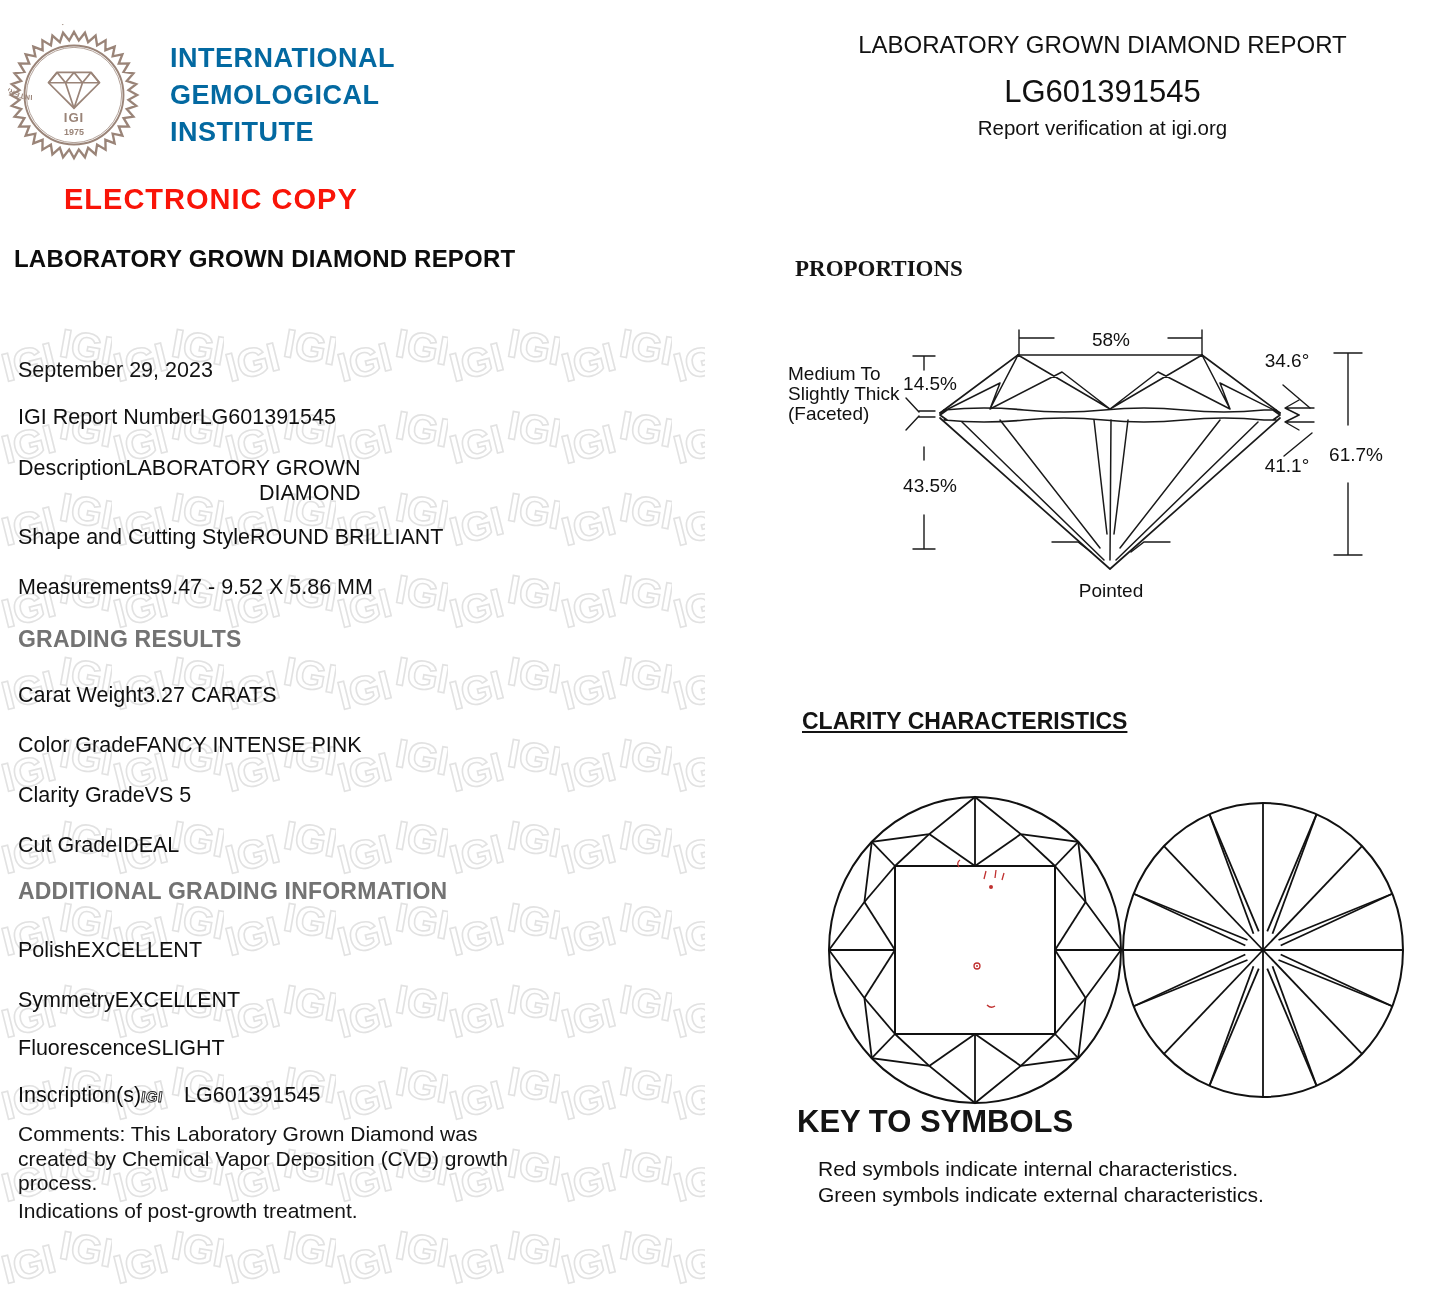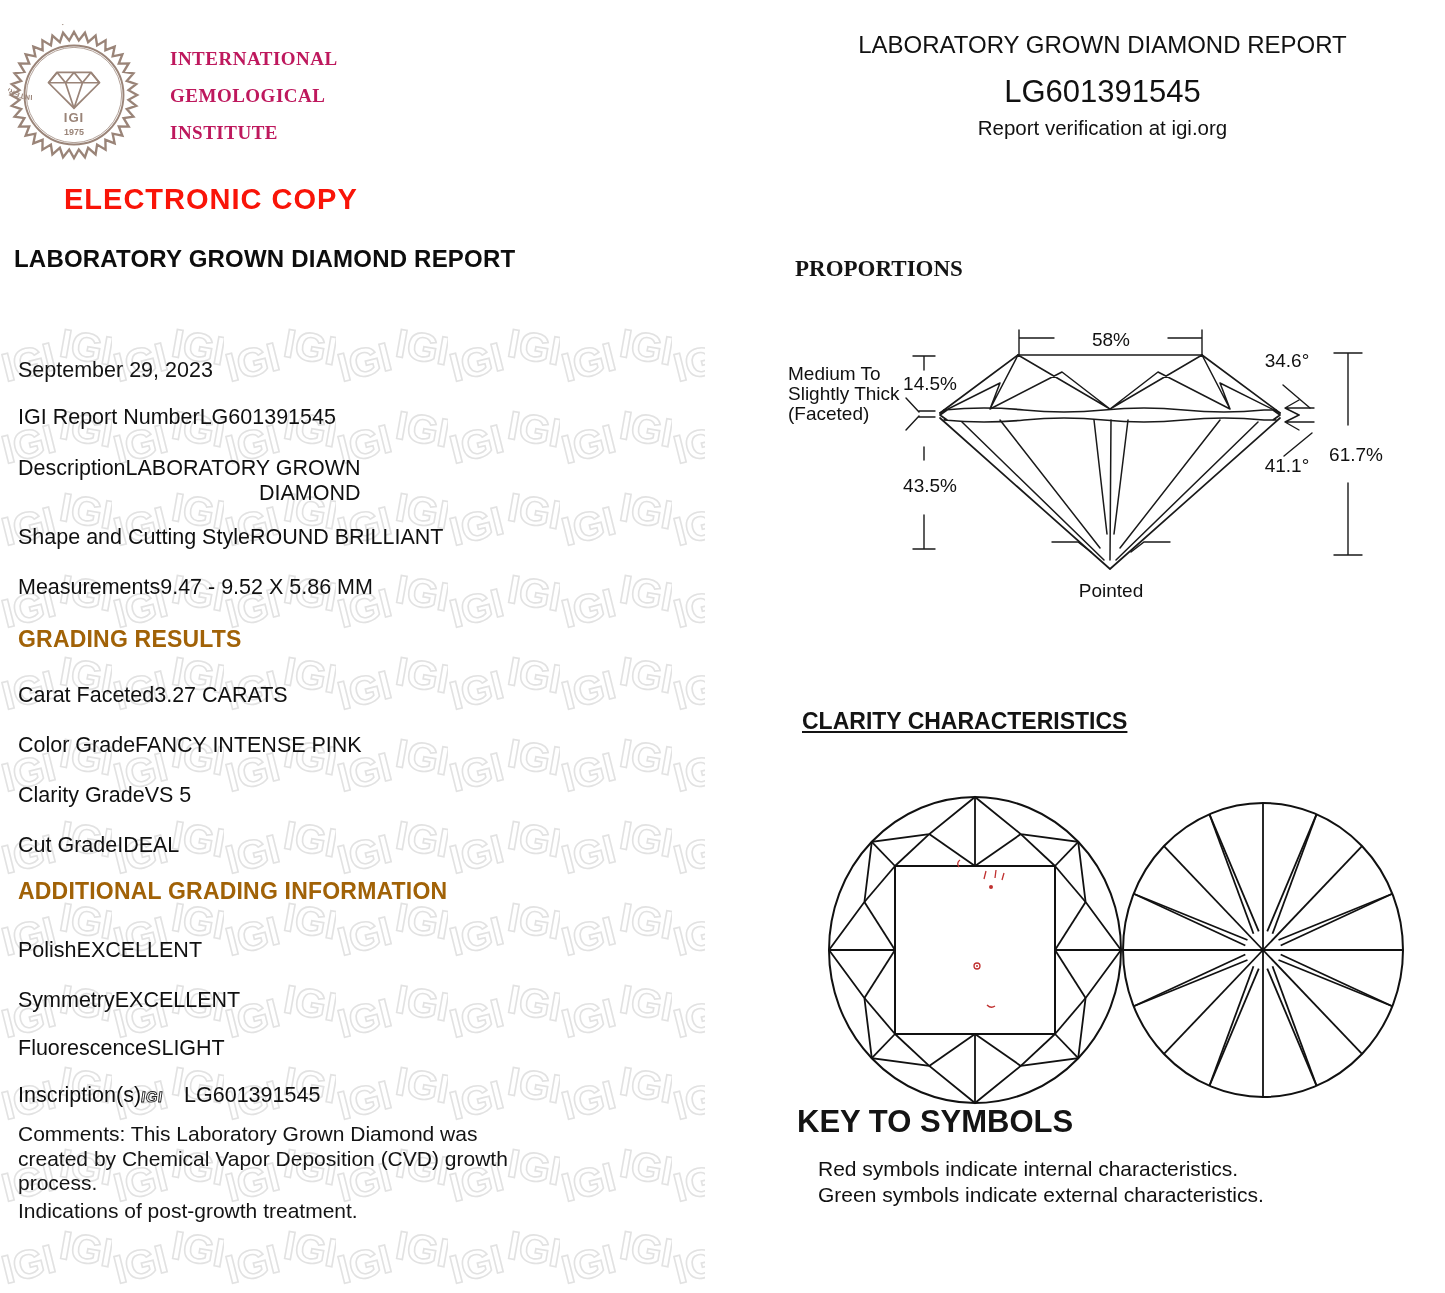--- a/index.html
+++ b/index.html
@@ -4,34 +4,34 @@
 <style>
   html,body{margin:0;padding:0;}
   body{
     width:1445px;height:1293px;position:relative;overflow:hidden;
     background:#ffffff;color:#141414;
     font-family:"Liberation Sans", sans-serif;
     -webkit-font-smoothing:antialiased;
   }
   .abs{position:absolute;}
   
-  .institute-name{left:170px;top:40px;font-size:19px;font-weight:bold;color:#be185d;
-    line-height:37px;letter-spacing:.5px;font-family:Liberation Serif, serif;}
+  .institute-name{left:170px;top:40px;font-size:27px;font-weight:bold;color:#0369a1;
+    line-height:37px;letter-spacing:.5px;}
   .electronic-copy{left:64px;top:183px;font-size:29px;font-weight:bold;color:#f91408;letter-spacing:1px;}
   .left-title{left:14px;top:245px;font-size:24px;font-weight:bold;color:#0d0d0d;letter-spacing:.2px;}
   .hdr-right{left:760px;top:0;width:685px;text-align:center;color:#111;}
   .hdr-right .t1{position:absolute;left:0;top:31px;width:100%;font-size:24px;}
   .hdr-right .t2{position:absolute;left:0;top:74px;width:100%;font-size:31px;}
   .hdr-right .t3{position:absolute;left:0;top:116px;width:100%;font-size:20.5px;}
   
   .row{left:18px;width:634px;display:flex;justify-content:flex-start;align-items:flex-start;
        font-size:21.5px;color:#101010;}
   .row .val{text-align:right;white-space:pre-line;}
   .date-line{left:18px;top:358px;font-size:21.5px;}
-  .sec-head{left:18px;font-size:23px;font-weight:bold;color:#a16207;letter-spacing:.2px;}
+  .sec-head{left:18px;font-size:23px;font-weight:bold;color:#737373;letter-spacing:.2px;}
   .comments{left:18px;top:1122px;width:640px;font-size:21px;line-height:24.5px;white-space:pre-line;}
   .indications{left:18px;top:1199px;width:640px;font-size:21px;}
   .insc-val{display:flex;align-items:center;gap:7px;}
   
   .prop-head{left:795px;top:256px;font-size:23px;font-weight:bold;font-family:Liberation Serif, serif;}
   .clar-head{left:802px;top:708px;font-size:23px;font-weight:bold;text-decoration:underline;}
   .key-head{left:797px;top:1104px;font-size:31px;font-weight:bold;}
   .key-lines{left:818px;top:1156px;font-size:21px;line-height:25.5px;color:#111;}
   
   .dlabel{font-family:"Liberation Sans",sans-serif;font-size:19px;fill:#111;}
@@ -110,21 +110,21 @@
   <span class="val">ROUND BRILLIANT</span>
 </div>
 <div class="abs row" style="top:575px">
   <span class="lbl">Measurements</span>
   <span class="val">9.47 - 9.52 X 5.86 MM</span>
 </div>
 
 <div class="abs sec-head" style="top:626px">GRADING RESULTS</div>
 
 <div class="abs row" style="top:683px">
-  <span>Carat Faceted</span>
+  <span>Carat Weight</span>
   <span class="val">3.27 CARATS</span>
 </div>
 <div class="abs row" style="top:733px">
   <span>Color Grade</span>
   <span class="val">FANCY INTENSE PINK</span>
 </div>
 <div class="abs row" style="top:783px">
   <span>Clarity Grade</span>
   <span class="val">VS 5</span>
 </div>

